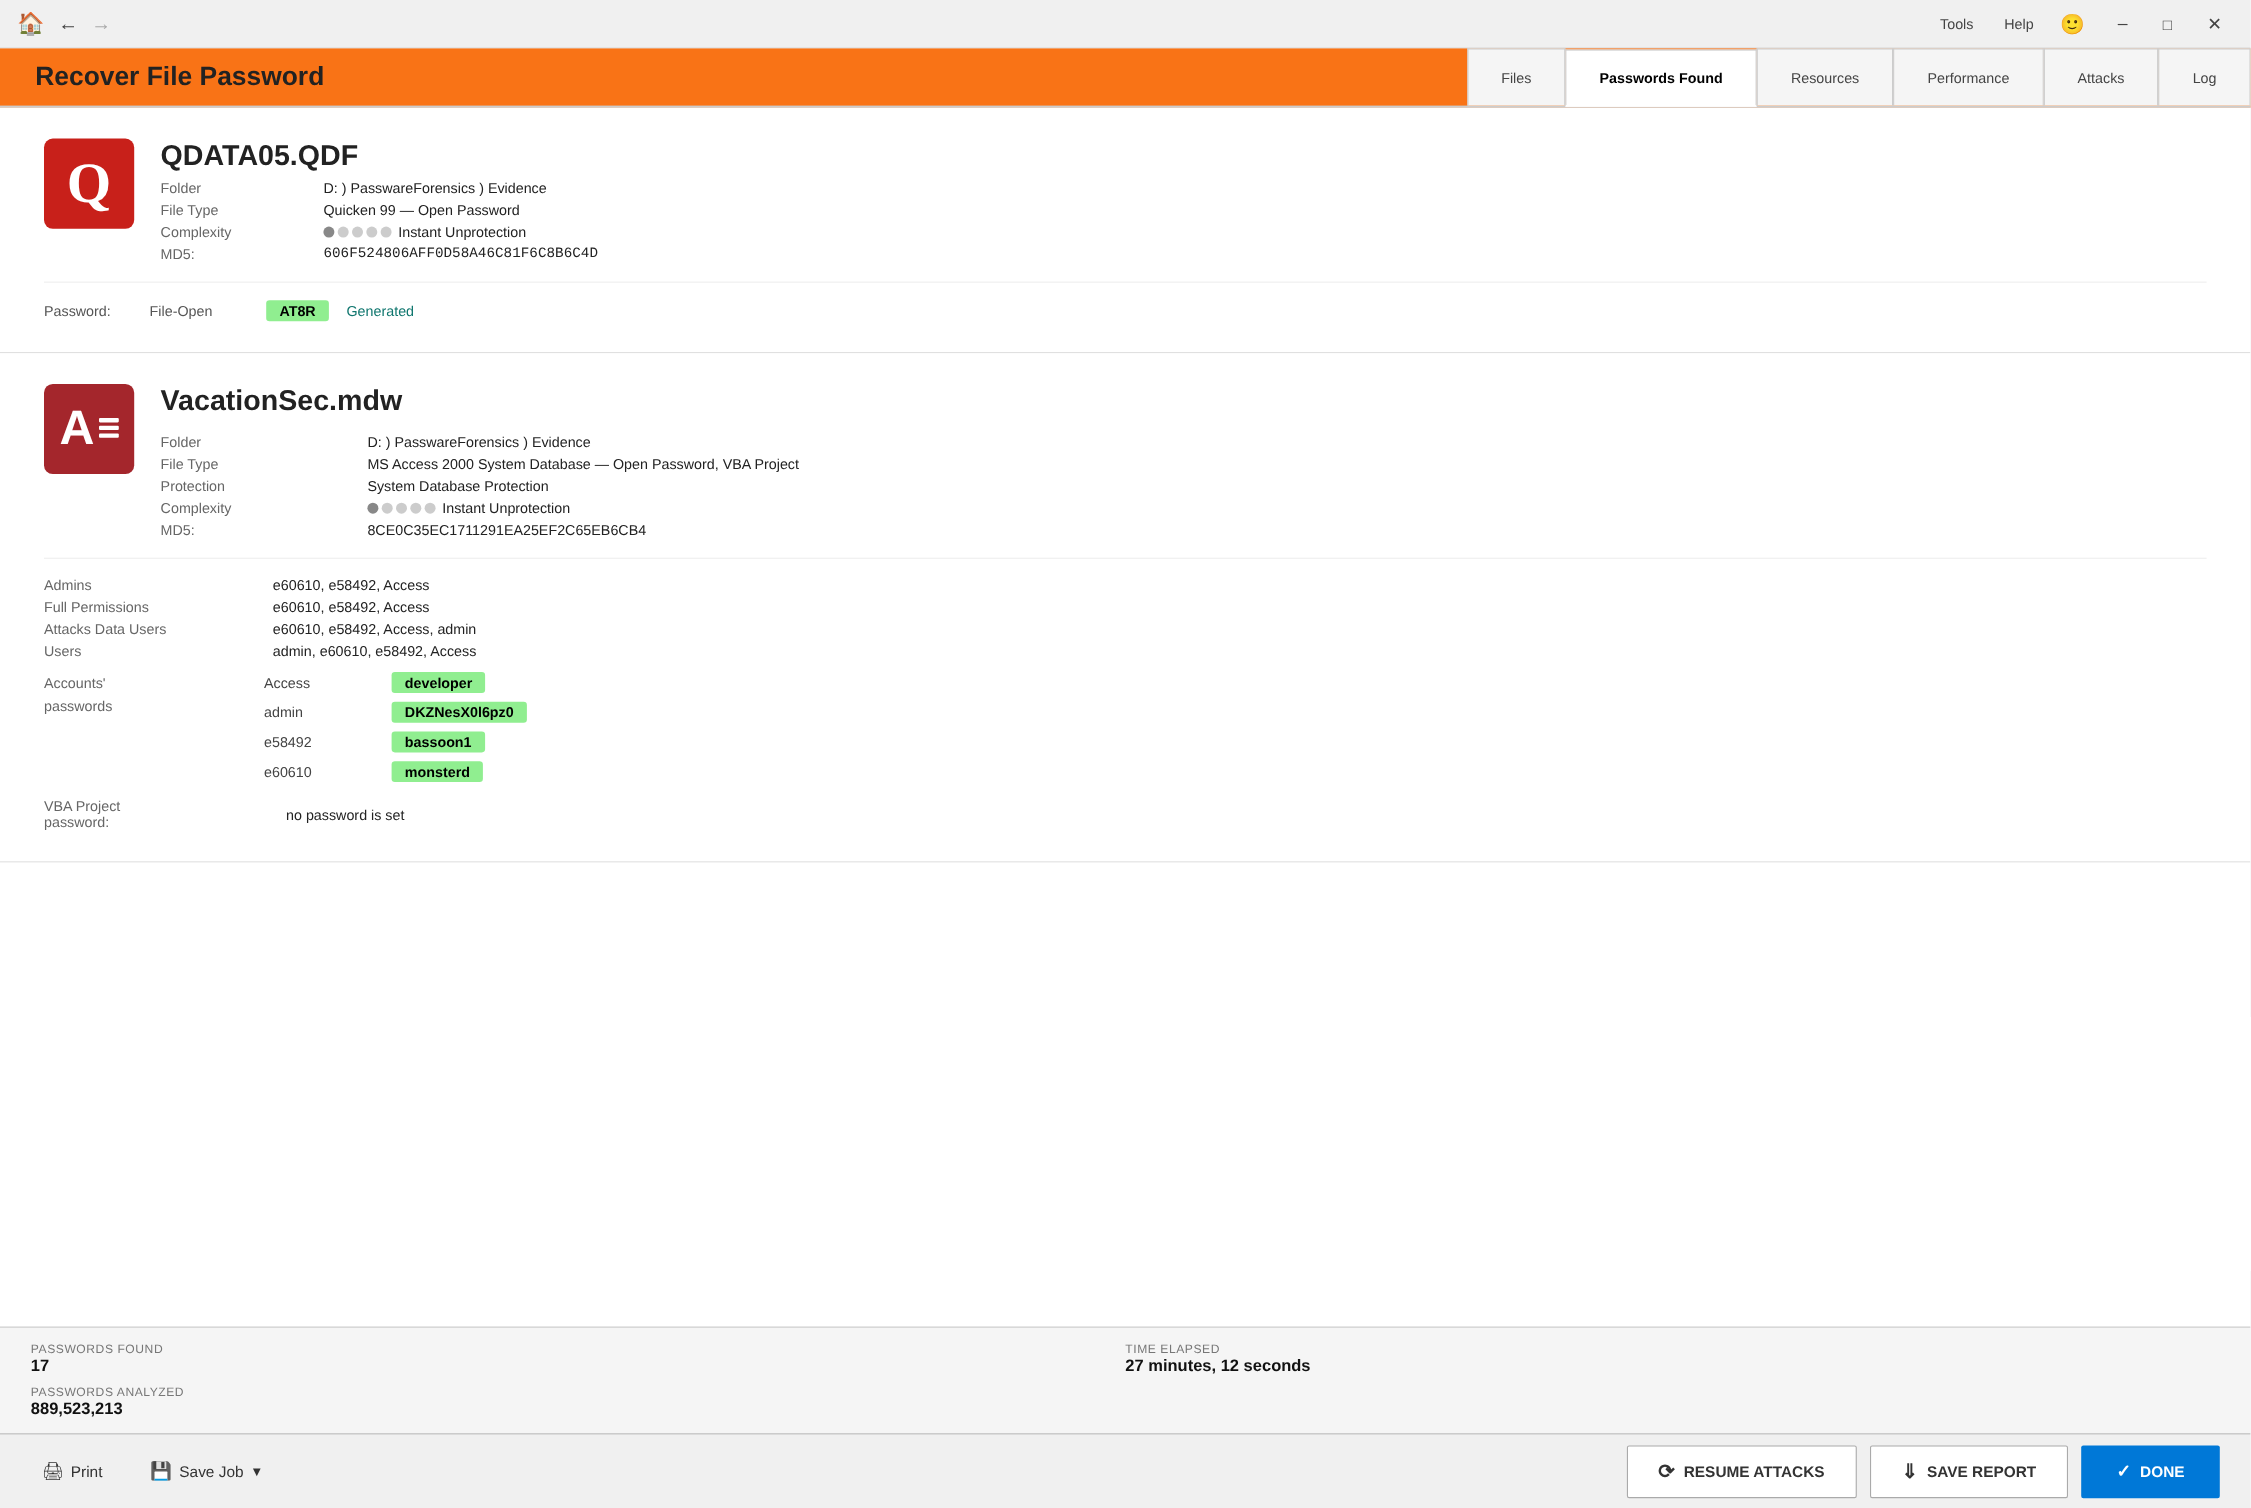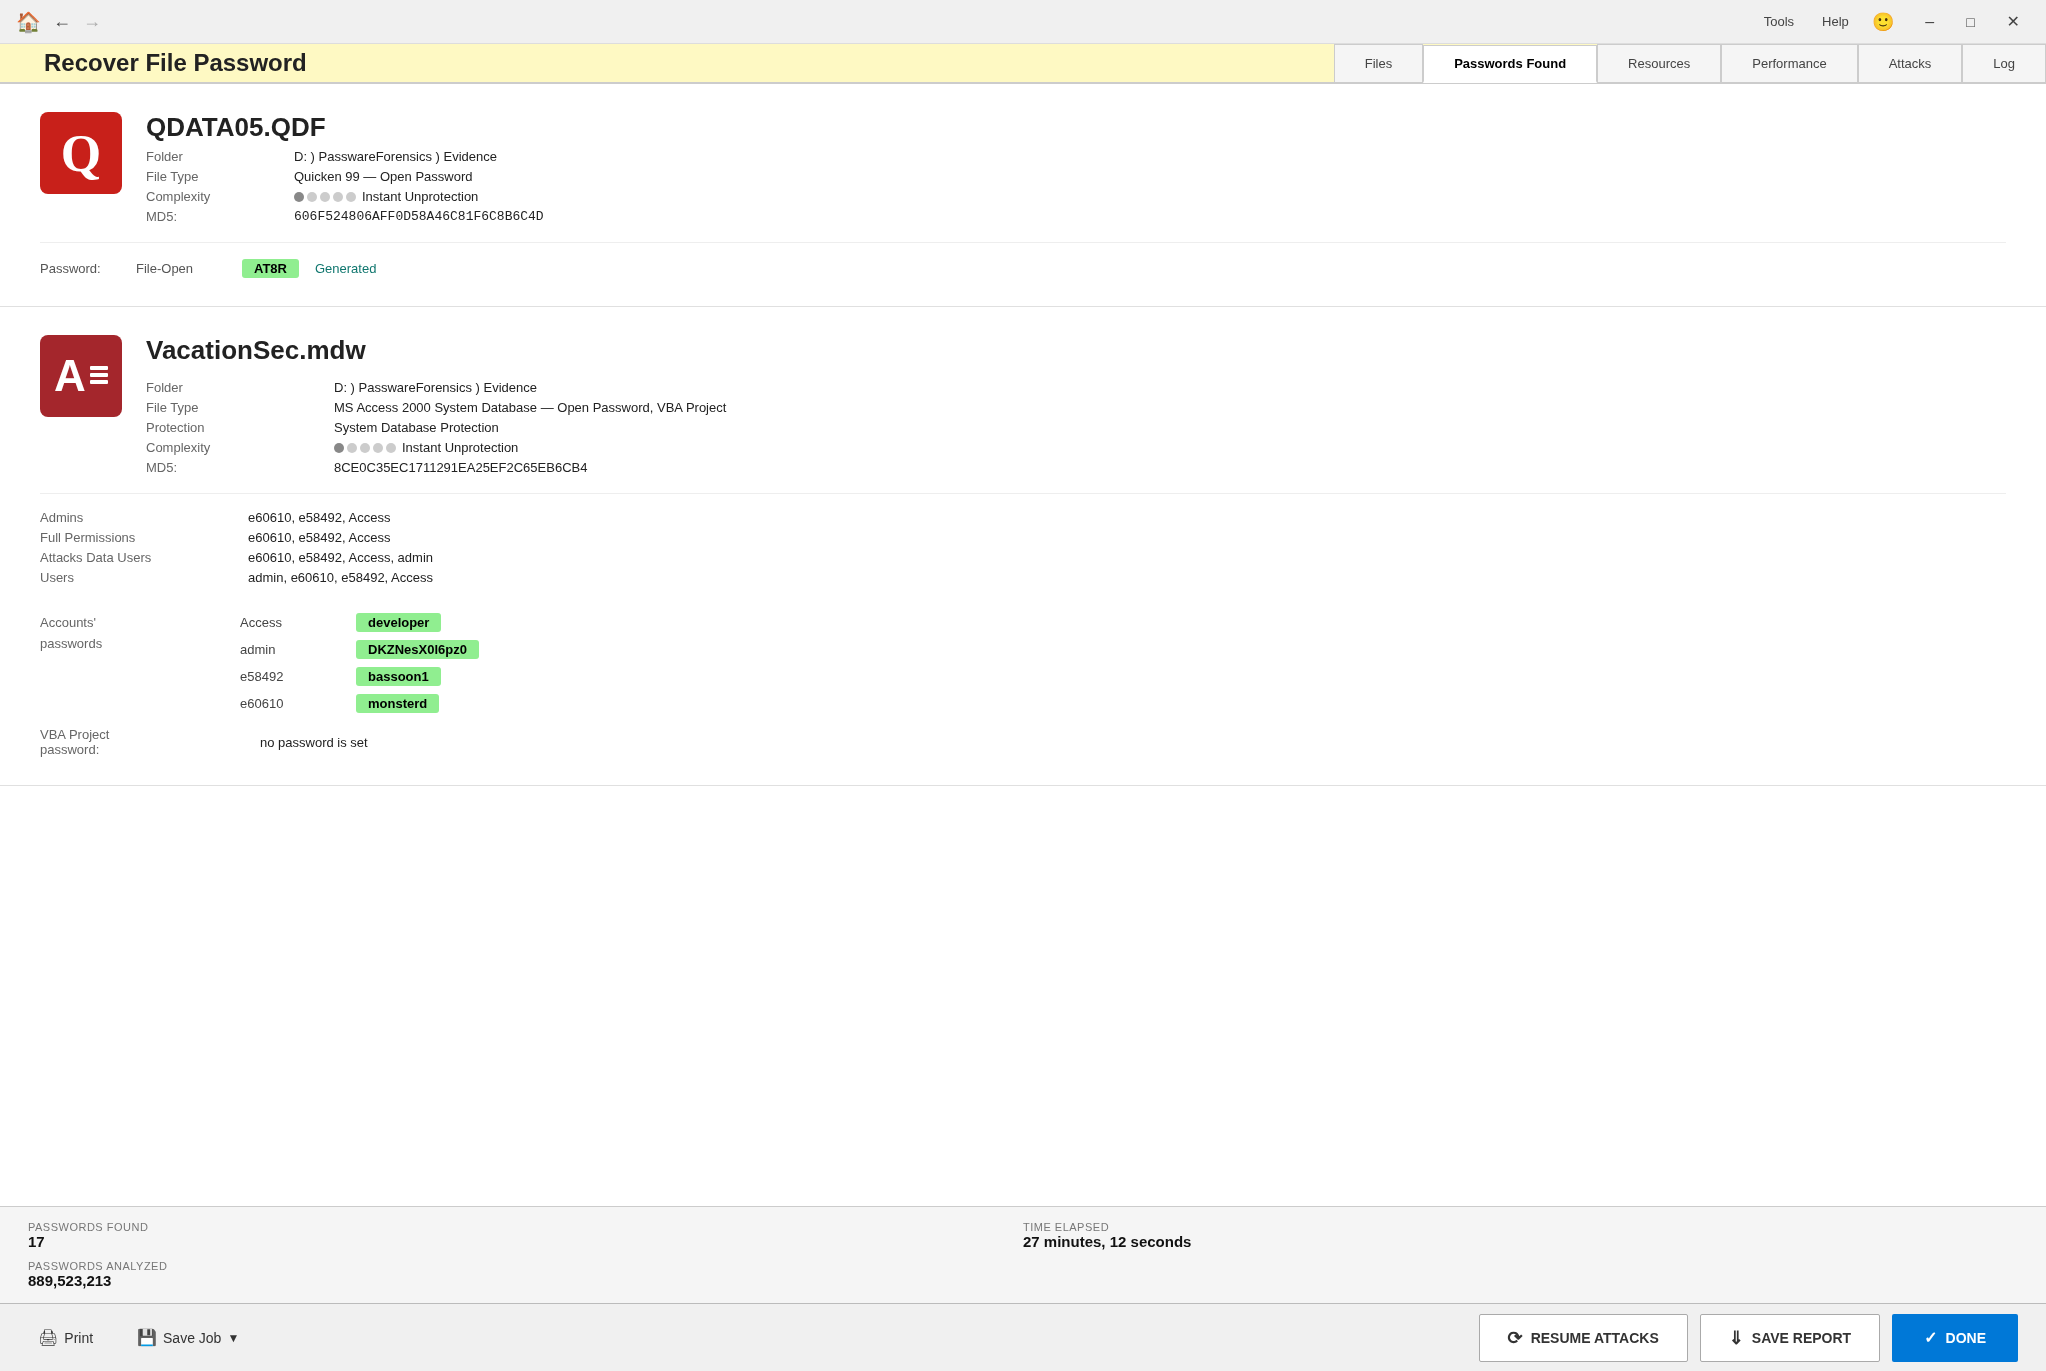--- a/index.html
+++ b/index.html
@@ -14,21 +14,21 @@
   <button style="background:none;border:none;cursor:pointer;font-size:18px;color:#aaa;">→</button>
   <div style="flex:1;"></div>
   <a style="color:#444;text-decoration:none;font-size:13px;">Tools</a>
   <a style="color:#444;text-decoration:none;font-size:13px;margin-left:16px;">Help</a>
   <span style="font-size:18px;margin-left:12px;">🙂</span>
   <button style="background:none;border:none;cursor:pointer;font-size:16px;color:#444;padding:4px 10px;margin-left:8px;">–</button>
   <button style="background:none;border:none;cursor:pointer;font-size:14px;color:#444;padding:4px 10px;">□</button>
   <button style="background:none;border:none;cursor:pointer;font-size:16px;color:#444;padding:4px 10px;">✕</button>
 </div>
 
-<div style="display:flex; align-items:stretch; background:#fef9c3; border-bottom:2px solid #ccc; height:40px; padding-left:44px;">
+<div style="display:flex; align-items:stretch; background:#f97316; border-bottom:2px solid #ccc; height:54px; padding-left:32px;">
   <div style="font-size:24px;font-weight:700;display:flex;align-items:center;padding-right:40px;white-space:nowrap;">Recover File Password</div>
   <div style="display:flex;margin-left:auto;">
     <div style="padding:0 30px;display:flex;align-items:center;border:1px solid #ccc;border-bottom:none;cursor:pointer;font-size:13px;background:#f5f5f5;color:#444;height:100%;">
       <span>Files</span>
     </div>
     <div style="padding:0 30px;display:flex;align-items:center;border:1px solid #ccc;border-bottom:2px solid #fff;cursor:pointer;font-size:13px;background:#fff;color:#000;font-weight:600;height:100%;position:relative;top:1px;z-index:2;">
       <span>Passwords Found</span>
     </div>
     <div style="padding:0 30px;display:flex;align-items:center;border:1px solid #ccc;border-bottom:none;cursor:pointer;font-size:13px;background:#f5f5f5;color:#444;height:100%;">
       <span>Resources</span>
@@ -116,21 +116,21 @@
             </span>
             <span>Instant Unprotection</span>
           </span>
           <span style="color:#666;">MD5:</span>
           <span style="font-family:Liberation Sans, sans-serif;">8CE0C35EC1711291EA25EF2C65EB6CB4</span>
         </div>
       </div>
     </div>
 
     <div style="border-top:1px solid #eee;margin-top:18px;padding-top:16px;">
-      <div style="display:grid;grid-template-columns:200px 1fr;gap:5px 8px;font-size:13px;margin-bottom:28px;">
+      <div style="display:grid;grid-template-columns:200px 1fr;gap:5px 8px;font-size:13px;margin-bottom:12px;">
         <span style="color:#666;">Admins</span>
         <span>e60610, e58492, Access</span>
         <span style="color:#666;">Full Permissions</span>
         <span>e60610, e58492, Access</span>
         <span style="color:#666;">Attacks Data Users</span>
         <span>e60610, e58492, Access, admin</span>
         <span style="color:#666;">Users</span>
         <span>admin, e60610, e58492, Access</span>
       </div>
 

